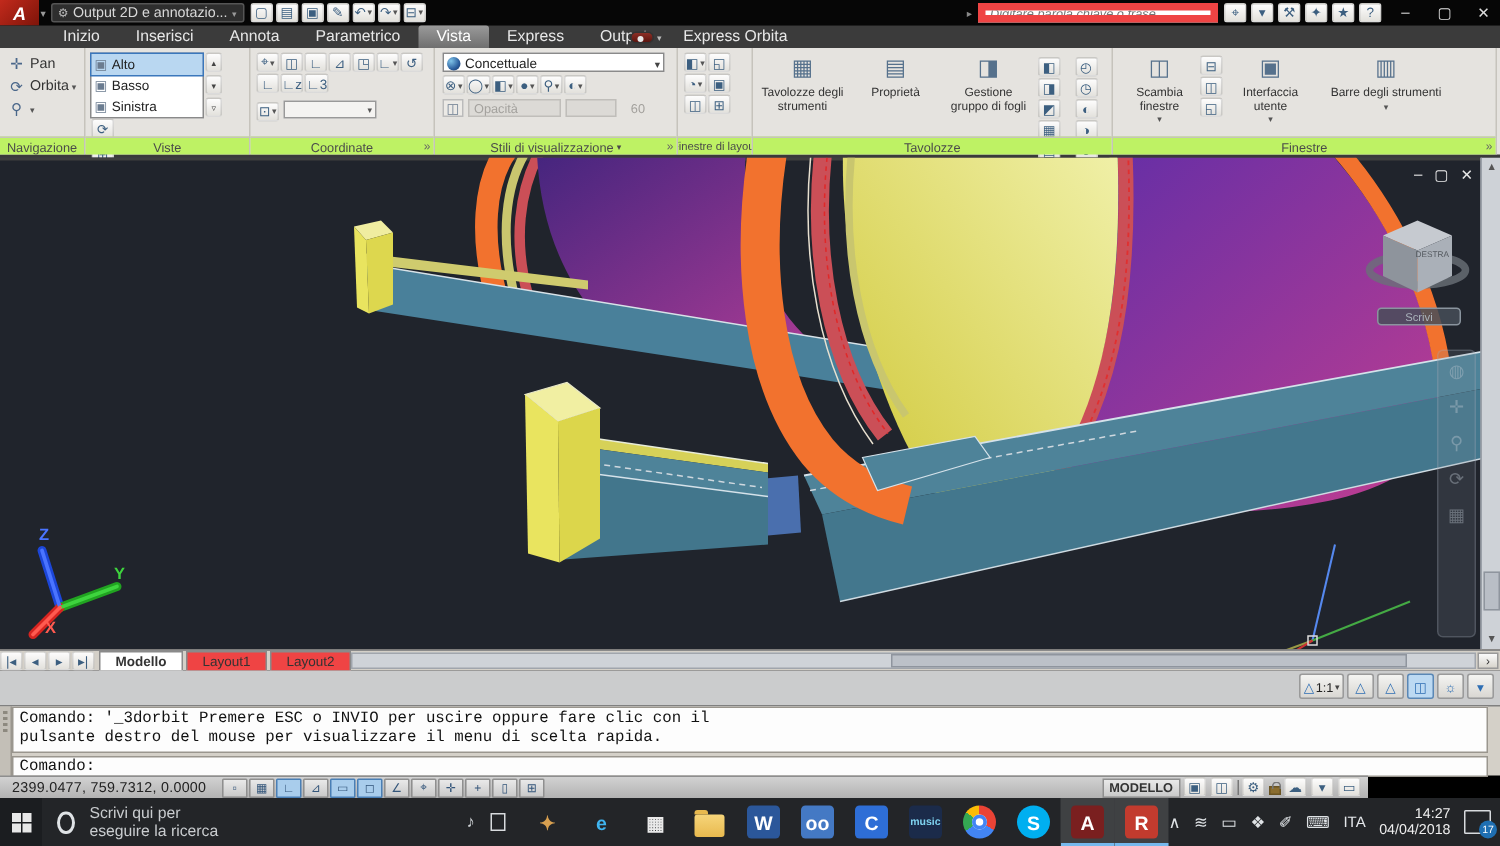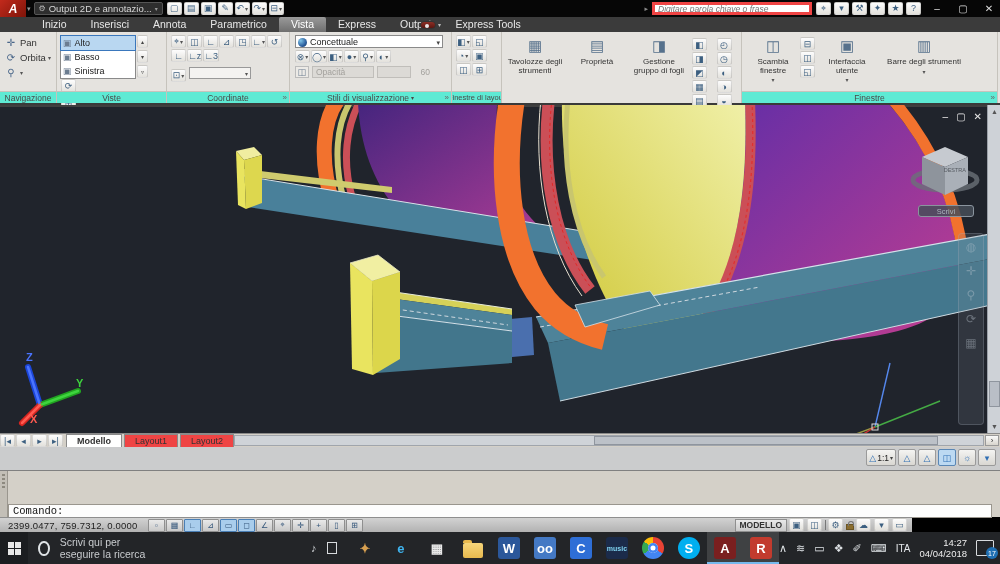--- a/index.html
+++ b/index.html
@@ -12,37 +12,37 @@
     display:flex; align-items:center; color:#ddd; font-size:9.5px; }
   #logo { width:26px; height:17px; background:linear-gradient(135deg,#c22a1c,#7e1409);
     color:#fff; font-weight:bold; font-style:italic; display:flex; align-items:center; justify-content:center; font-size:12px; }
   #logo-dd { color:#999; font-size:7px; margin:0 3px 0 1px; }
   #workspace-pill { display:flex; align-items:center; gap:3px; background:#2e2e2e; border:1px solid #555;
     border-radius:2px; height:13px; padding:0 4px; margin-right:4px; color:#d8d8d8; }
   #workspace-pill .gear { color:#b8b8b8; font-size:8px; }
   .qat { display:flex; align-items:center; gap:1px; }
   #title-right { margin-left:auto; display:flex; align-items:center; gap:4px; }
   #title-search { width:160px; height:13px; font-size:8.5px; font-style:italic; color:#666;
-    border:3px solid #ef4444; background:#fff; padding:0 3px; font-family:"Liberation Sans",sans-serif; }
+    border:5px solid #ef4444; background:#fff; padding:0 3px; font-family:"Liberation Sans",sans-serif; }
   .winbtn { width:22px; height:14px; display:flex; align-items:center; justify-content:center; color:#ddd; font-size:10px; }
 
   
   #ribbon-tabs { position:absolute; left:0; top:17px; width:1000px; height:15px; background:#3b3b3b;
     display:flex; align-items:flex-end; padding-left:30px; }
   .rtab { color:#e8e8e8; font-size:10.5px; padding:1px 12px 2px; cursor:default; }
   .rtab.active { background:linear-gradient(#9a9a9a,#6f6f6f); color:#fff; border-radius:2px 2px 0 0; }
   #ribbon-opts { position:absolute; left:420px; top:19px; width:26px; height:11px; display:flex; align-items:center; gap:2px; }
   #ribbon-opts .pill { width:16px; height:8px; border-radius:4px; background:linear-gradient(#8c2f26,#5d150f); border:1px solid #333; position:relative; }
   #ribbon-opts .pill::after { content:""; position:absolute; left:4px; top:2px; width:4px; height:4px; border-radius:50%; background:#e8e8e8; }
   #ribbon-opts .dd { color:#bbb; font-size:6px; }
 
   
   #ribbon { position:absolute; left:0; top:32px; width:1000px; height:73px; background:#e5e3df; border-bottom:2px solid #3a3a3a; display:flex; }
   .panel { position:relative; height:71px; border-right:1px solid #c6c3bc; }
-  .plabel { position:absolute; left:0; bottom:0; width:100%; height:12px; background:#5eead4; border-top:1px solid #c6c3bc;
+  .plabel { position:absolute; left:0; bottom:0; width:100%; height:12px; background:#bef264; border-top:1px solid #c6c3bc;
     font-size:8.5px; color:#4a4a4a; display:flex; align-items:center; justify-content:center; gap:2px; white-space:nowrap; overflow:hidden; }
   .plabel .exp { position:absolute; right:2px; font-size:8px; color:#666; }
   .ic { display:inline-flex; align-items:center; justify-content:center; min-width:15px; height:13px;
     font-size:9px; color:#3c5f80; border:1px solid rgba(120,120,120,.25); background:linear-gradient(#fdfdfd,#e3e1dc);
     border-radius:2px; margin:0 1px 1px 0; cursor:default; }
   .ic .dd { font-size:6px; color:#555; margin-left:1px; }
   .rowline { display:flex; align-items:center; }
 
   
   #p-nav { width:57px; padding:3px 2px 12px 4px; font-size:9.5px; color:#333; }
@@ -218,21 +218,21 @@
   </div>
 
   <div id="ribbon-tabs">
       <span class="rtab">Inizio</span>
       <span class="rtab">Inserisci</span>
       <span class="rtab">Annota</span>
       <span class="rtab">Parametrico</span>
       <span class="rtab active">Vista</span>
       <span class="rtab">Express</span>
       <span class="rtab">Output</span>
-      <span class="rtab">Express Tools</span>
+      <span class="rtab">Express Orbita</span>
     </div>
   <div id="ribbon-opts">
     <span class="pill"></span>
     <span class="dd">▾</span>
   </div>
 
   <div id="ribbon">
 
     <div class="panel" id="p-nav">
       <div class="rowline">
@@ -371,20 +371,23 @@
           <span class="ic">▤</span>
           <span class="ic">◪</span>
         </div>
       <div class="minigrid">
           <span class="ic">◴</span>
           <span class="ic">◷</span>
           <span class="ic">◐</span>
           <span class="ic">◑</span>
           <span class="ic">◒</span>
           <span class="ic">✦</span>
+        </div>
+      <div class="plabel">
+          <span>Tavolozze</span>
         </div>
     </div>
 
     <div class="panel" id="p-fin">
       <div class="bigbtn">
         <span class="bicon">◫</span>
         <span style="width:46px">Scambia finestre</span>
         <span class="dd">▾</span>
       </div>
       <div id="fin-stack">
@@ -564,20 +567,22 @@
           <span class="abtn">△</span>
           <span class="abtn hl">◫</span>
           <span class="abtn">☼</span>
           <span class="abtn">▾</span>
         </span>
     </div>
   </div>
 
   <div id="cmd">
     <div id="cmd-grip"></div>
+    <div id="cmd-hist"><span>Comando: '_3dorbit Premere ESC o INVIO per uscire oppure fare clic con il</span>
+<span>pulsante destro del mouse per visualizzare il menu di scelta rapida.</span></div>
     <div id="cmd-prompt"><span>Comando:</span></div>
   </div>
 
   <div id="statusbar">
     <span id="coords">2399.0477, 759.7312, 0.0000</span>
     <div id="toggles">
         <span class="tg">▫</span>
         <span class="tg">▦</span>
         <span class="tg pressed">∟</span>
         <span class="tg">⊿</span>

